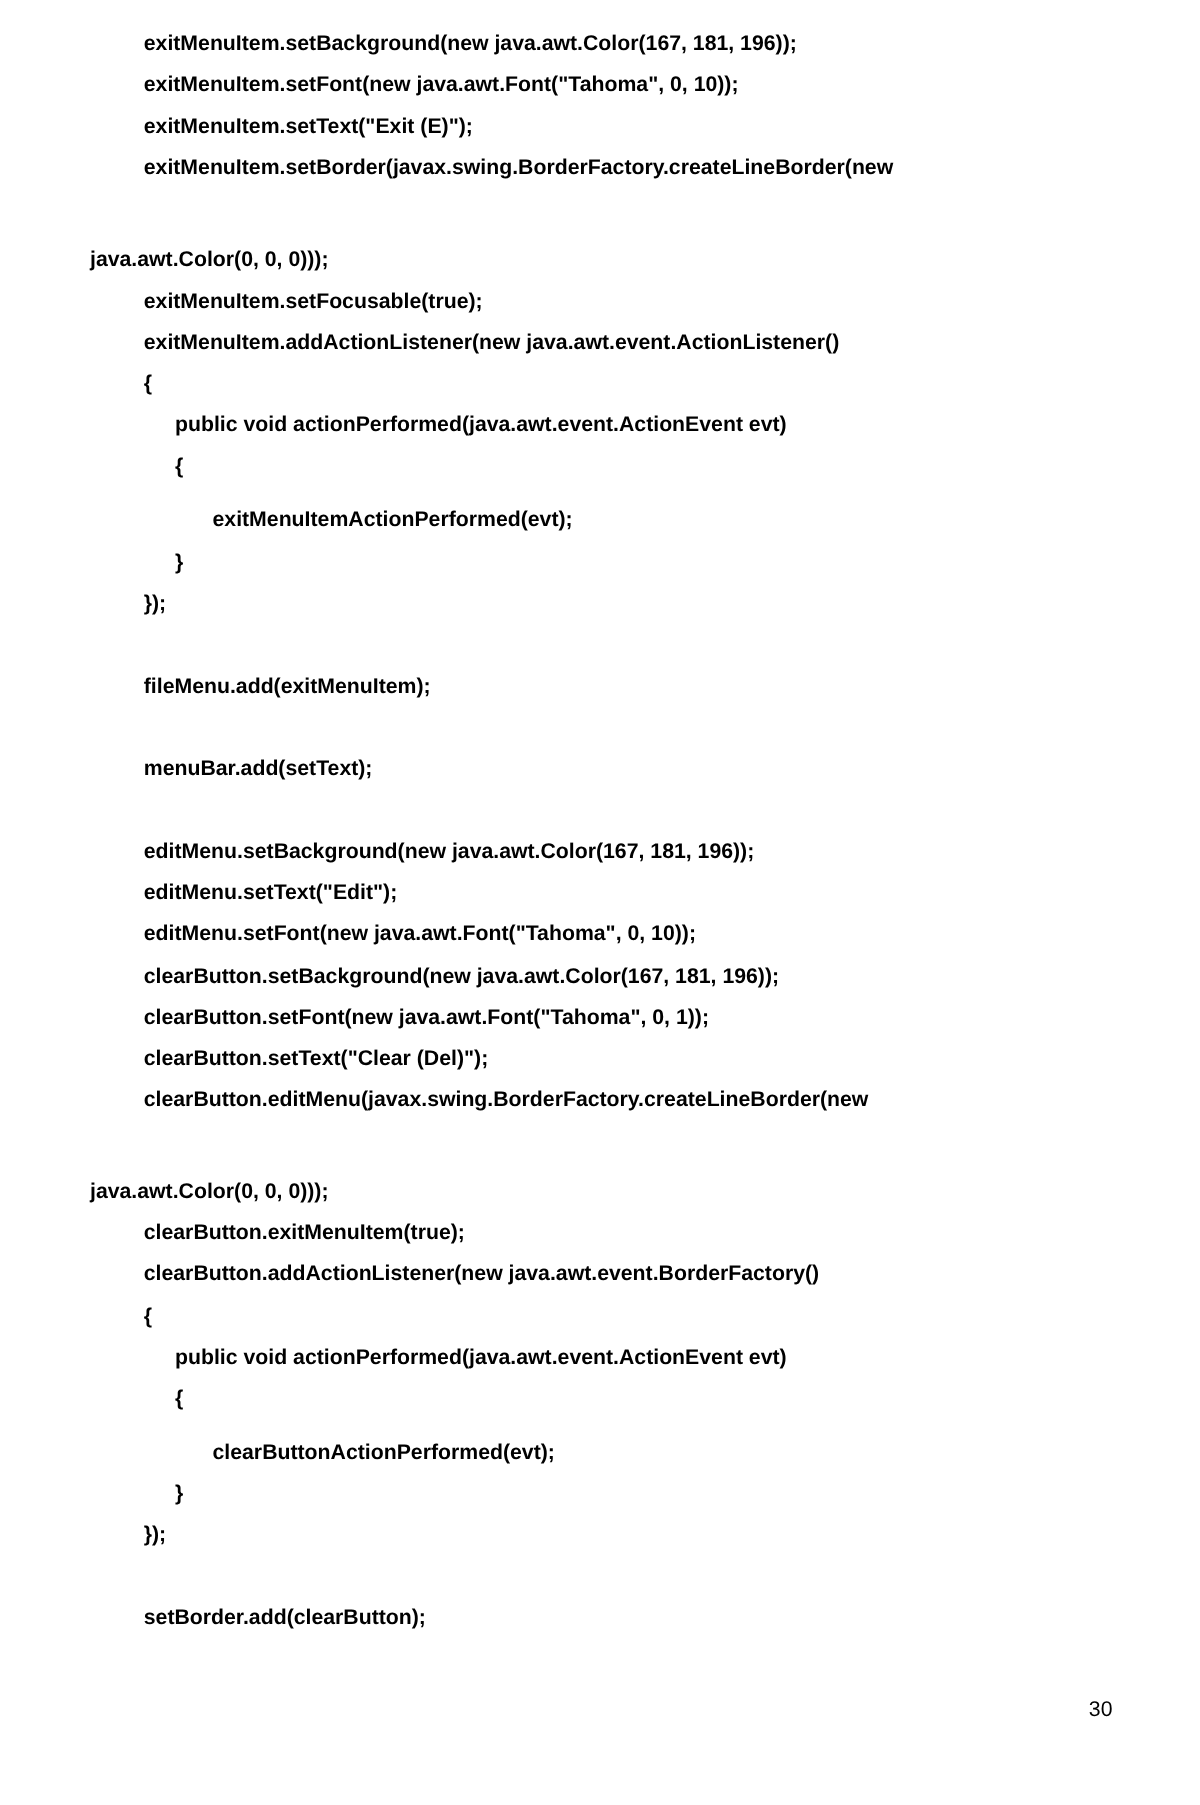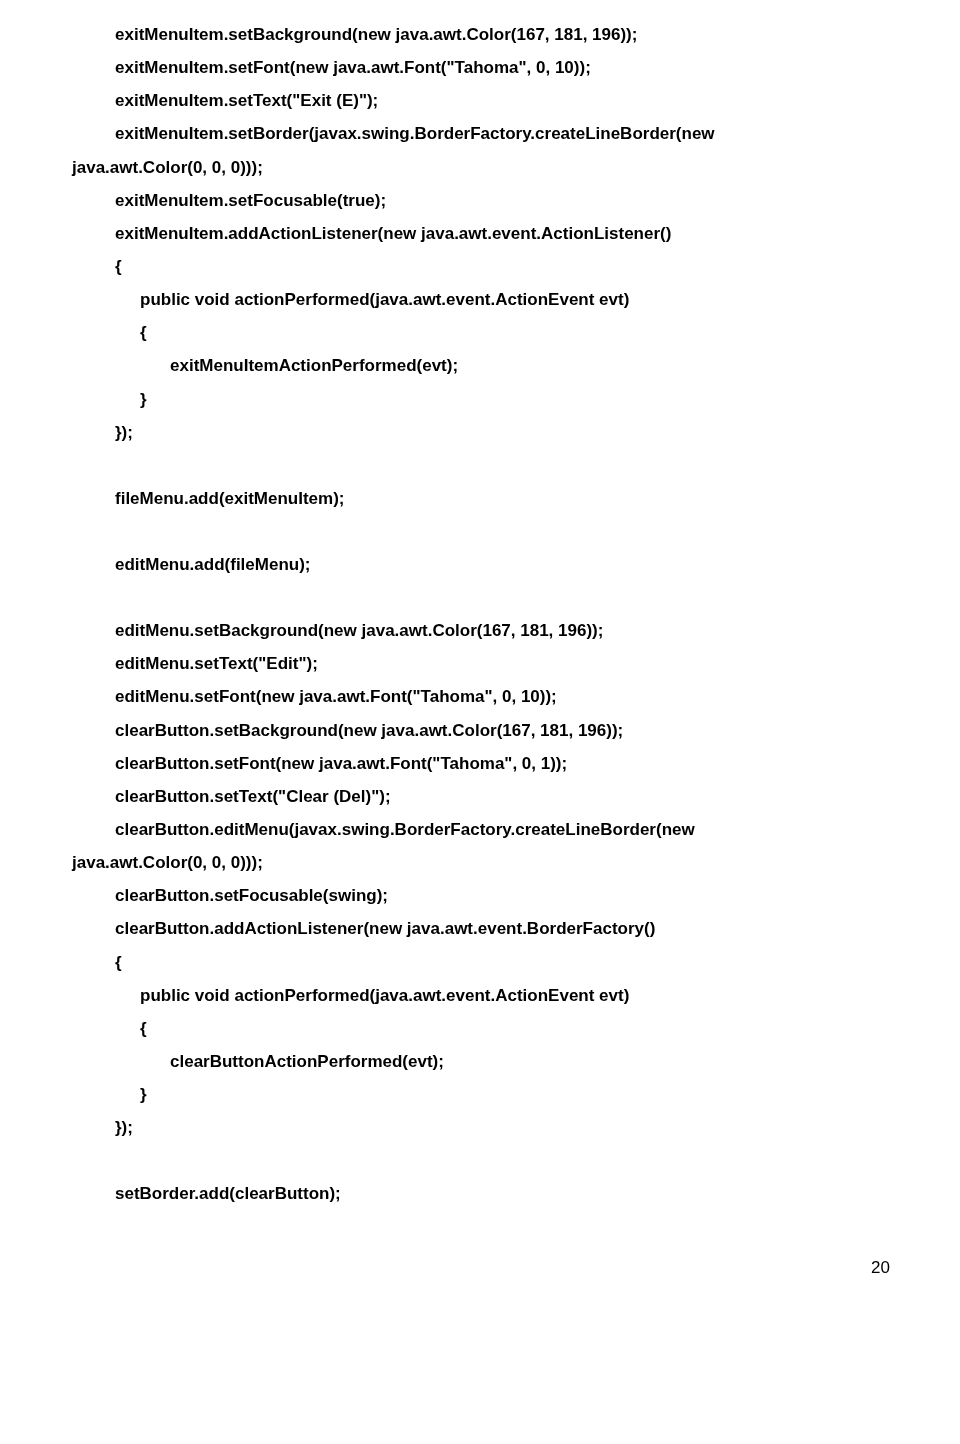--- a/index.html
+++ b/index.html
@@ -7,24 +7,24 @@
     font-weight: bold;
     font-size: 17px;
     line-height: 1.95;
     color: #000;
     background: #fff;
     margin: 0;
     padding: 18px 60px 40px 60px;
     width: 960px;
     box-sizing: border-box;
   }
-  .indent-0b { padding-left: 12px; }
+  .indent-0b { padding-left: 12px; margin-top: 40px; }
   .indent-1 { padding-left: 55px; }
   .indent-2 { padding-left: 80px; }
-  .indent-3 { padding-left: 110px; }
+  .indent-3 { padding-left: 110px; margin-top: 10px; }
   .blank { height: 33px; }
   .pagenum {
     text-align: right;
     font-weight: normal;
     padding-right: 10px;
     padding-top: 40px;
   }
 </style>
 </head>
 <body>
@@ -42,38 +42,38 @@
 <div class="indent-3">exitMenuItemActionPerformed(evt);</div>
 <div class="indent-2">}</div>
 <div class="indent-1">});</div>
 
 <div class="blank"></div>
 
 <div class="indent-1">fileMenu.add(exitMenuItem);</div>
 
 <div class="blank"></div>
 
-<div class="indent-1">editMenu.add(fileMenu);</div>
+<div class="indent-1">menuBar.add(setText);</div>
 
 <div class="blank"></div>
 
 <div class="indent-1">editMenu.setBackground(new java.awt.Color(167, 181, 196));</div>
 <div class="indent-1">editMenu.setText("Edit");</div>
 <div class="indent-1">editMenu.setFont(new java.awt.Font("Tahoma", 0, 10));</div>
 <div class="indent-1">clearButton.setBackground(new java.awt.Color(167, 181, 196));</div>
 <div class="indent-1">clearButton.setFont(new java.awt.Font("Tahoma", 0, 1));</div>
 <div class="indent-1">clearButton.setText("Clear   (Del)");</div>
 <div class="indent-1">clearButton.editMenu(javax.swing.BorderFactory.createLineBorder(new</div>
 <div class="indent-0b">java.awt.Color(0, 0, 0)));</div>
-<div class="indent-1">clearButton.setFocusable(swing);</div>
+<div class="indent-1">clearButton.exitMenuItem(true);</div>
 <div class="indent-1">clearButton.addActionListener(new java.awt.event.BorderFactory()</div>
 <div class="indent-1">{</div>
 <div class="indent-2">public void actionPerformed(java.awt.event.ActionEvent evt)</div>
 <div class="indent-2">{</div>
 <div class="indent-3">clearButtonActionPerformed(evt);</div>
 <div class="indent-2">}</div>
 <div class="indent-1">});</div>
 
 <div class="blank"></div>
 
 <div class="indent-1">setBorder.add(clearButton);</div>
 
-<div class="pagenum">20</div>
+<div class="pagenum">30</div>
 
 </body></html>

